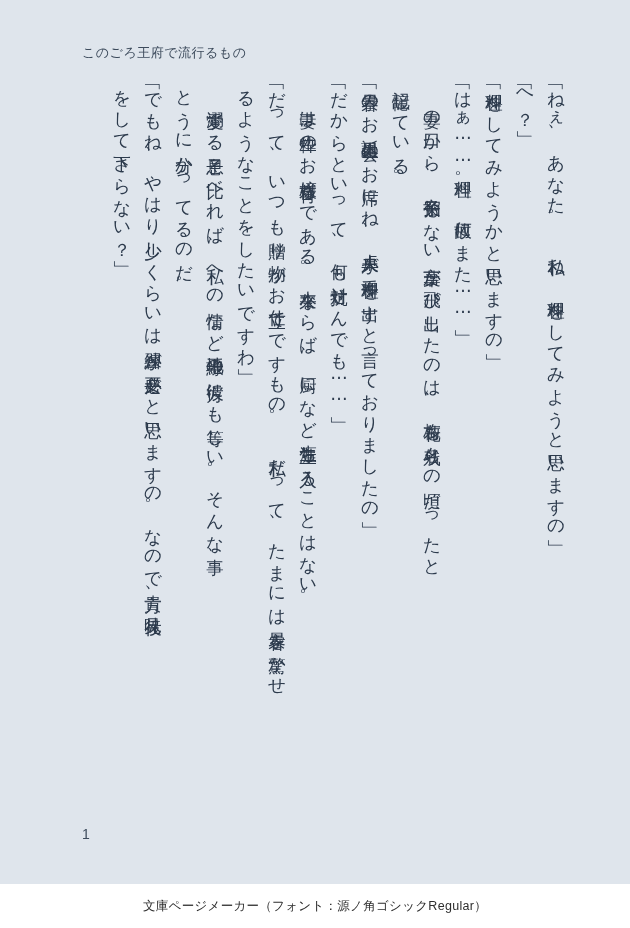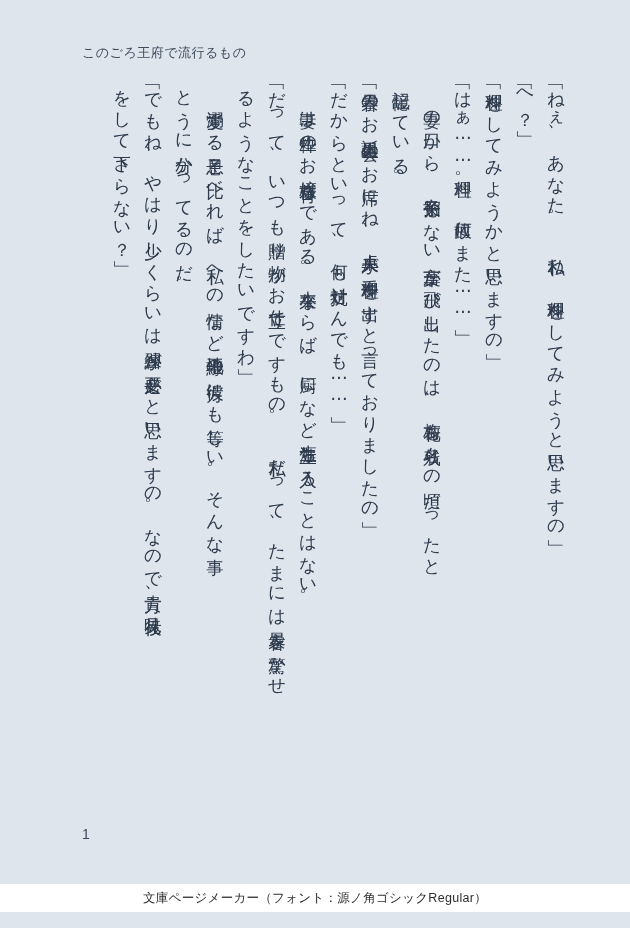--- a/index.html
+++ b/index.html
@@ -76,21 +76,21 @@
     top: 826px;
     font-size: 14.5px;
     color: #5a6b80;
     white-space: nowrap;
   }
   .footer-bar {
     position: absolute;
     left: 0;
     top: 884px;
     width: 630px;
-    height: 28px;
+    height: 44px;
     background: #ffffff;
     display: flex;
     align-items: center;
     justify-content: center;
   }
   .footer-text {
     font-size: 12.5px;
     color: #2d2d2d;
     letter-spacing: 0.3px;
     white-space: nowrap;

